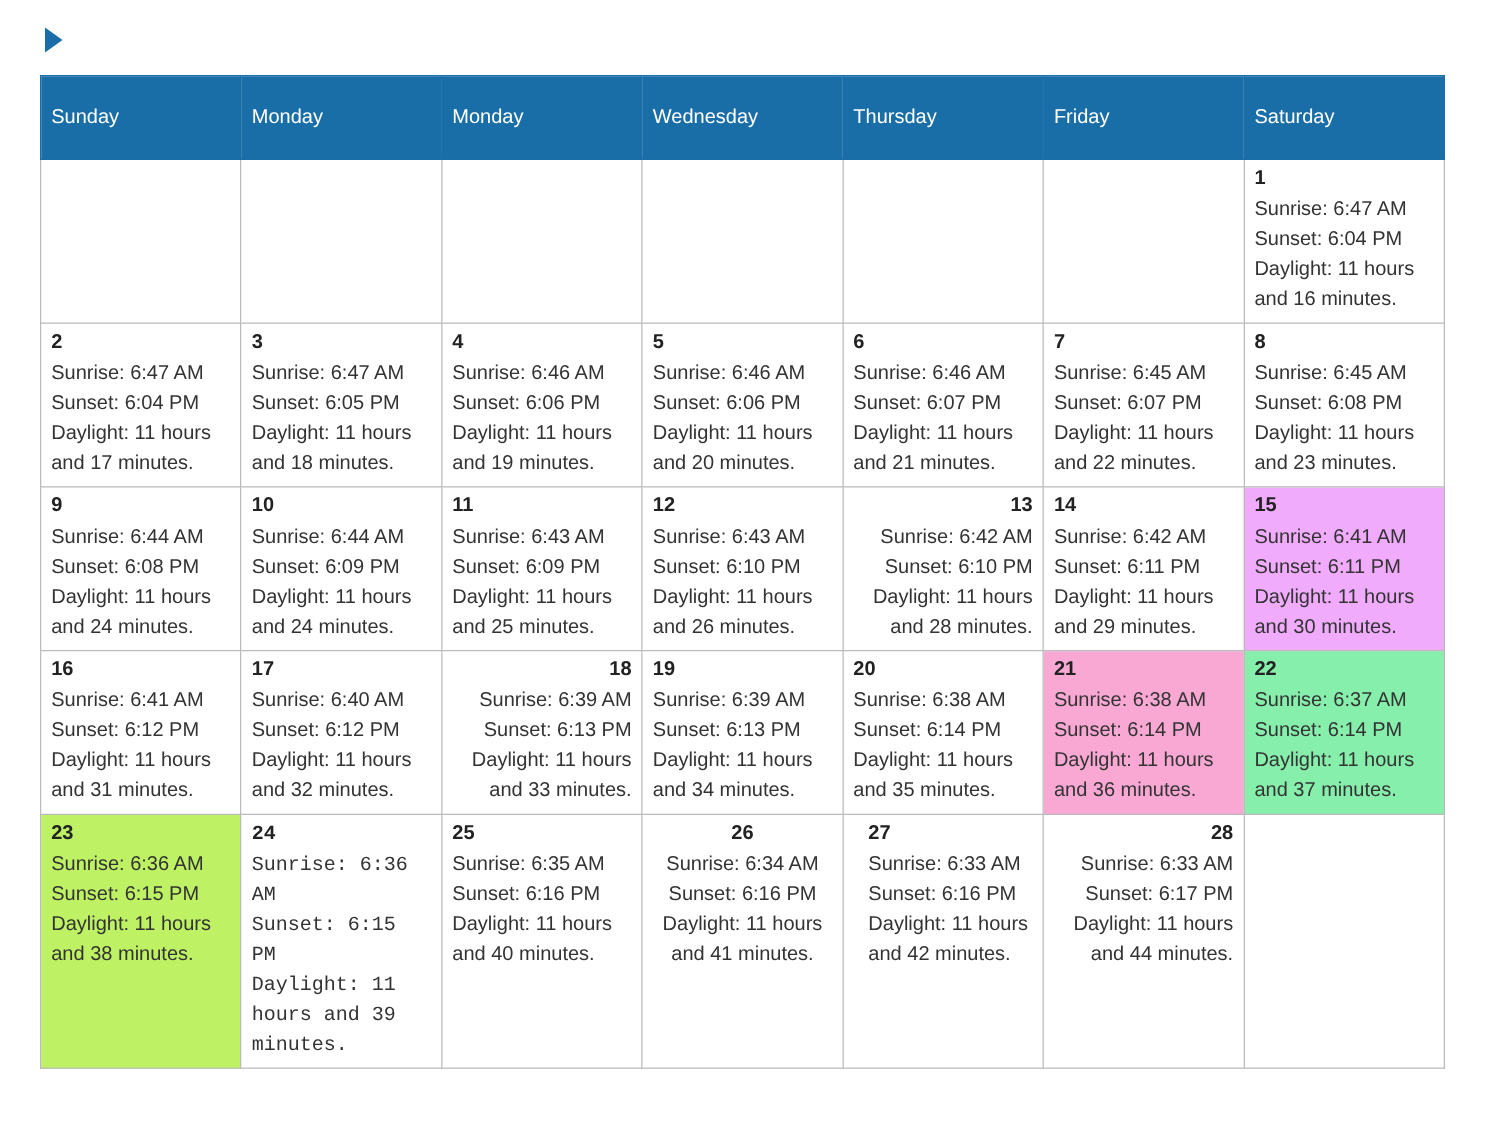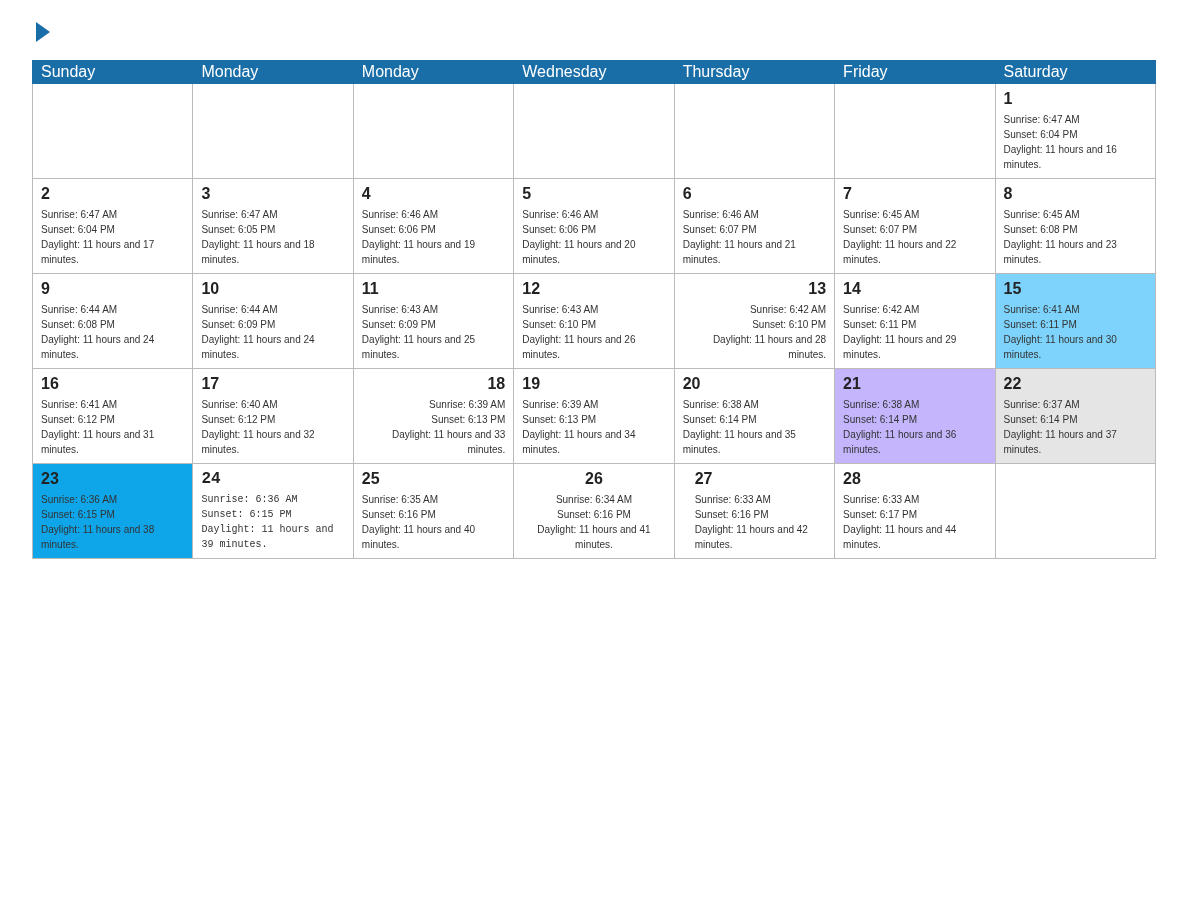--- a/index.html
+++ b/index.html
@@ -62,42 +62,42 @@
     .calendar {
       width: 100%;
       border-collapse: collapse;
       border: 1px solid #aaa;
     }
     .calendar th {
       background-color: #1a6ea8;
       color: #fff;
       font-size: 16px;
       font-weight: normal;
-      padding: 2px 8px;
+      padding: 24px 8px;
       text-align: left;
       border: 1px solid #1a6ea8;
     }
     .calendar td {
       vertical-align: top;
       border: 1px solid #bbb;
       padding: 6px 8px;
       width: 14.28%;
       min-height: 100px;
       font-size: 13px;
       color: #333;
     }
     .day-num {
       font-size: 16px;
       font-weight: bold;
       color: #222;
       display: block;
       margin-bottom: 4px;
     }
     .day-info {
-      font-size: 10px;
+      font-size: 16px;
       line-height: 1.5;
       color: #333;
     }
     .empty-cell {
       background: #f9f9f9;
     }
     tr:nth-child(even) td {
       background: #f9f9f9;
     }
     tr:nth-child(odd) td {
@@ -197,21 +197,21 @@
           <div class="day-info">Sunrise: 6:43 AM<br>Sunset: 6:10 PM<br>Daylight: 11 hours and 26 minutes.</div>
         </td>
         <td style="background: rgb(255, 255, 255); text-align: right;">
           <span class="day-num">13</span>
           <div class="day-info">Sunrise: 6:42 AM<br>Sunset: 6:10 PM<br>Daylight: 11 hours and 28 minutes.</div>
         </td>
         <td style="background: rgb(255, 255, 255);">
           <span class="day-num">14</span>
           <div class="day-info">Sunrise: 6:42 AM<br>Sunset: 6:11 PM<br>Daylight: 11 hours and 29 minutes.</div>
         </td>
-        <td style="background: #7dd3fc;">
+        <td style="background: #f0abfc;">
           <span class="day-num">15</span>
           <div class="day-info">Sunrise: 6:41 AM<br>Sunset: 6:11 PM<br>Daylight: 11 hours and 30 minutes.</div>
         </td>
       </tr>
       <tr>
         <td style="background: rgb(255, 255, 255);">
           <span class="day-num">16</span>
           <div class="day-info">Sunrise: 6:41 AM<br>Sunset: 6:12 PM<br>Daylight: 11 hours and 31 minutes.</div>
         </td>
         <td style="background: rgb(255, 255, 255);">
@@ -223,50 +223,50 @@
           <div class="day-info">Sunrise: 6:39 AM<br>Sunset: 6:13 PM<br>Daylight: 11 hours and 33 minutes.</div>
         </td>
         <td style="background: rgb(255, 255, 255);">
           <span class="day-num">19</span>
           <div class="day-info">Sunrise: 6:39 AM<br>Sunset: 6:13 PM<br>Daylight: 11 hours and 34 minutes.</div>
         </td>
         <td style="background: rgb(255, 255, 255);">
           <span class="day-num">20</span>
           <div class="day-info">Sunrise: 6:38 AM<br>Sunset: 6:14 PM<br>Daylight: 11 hours and 35 minutes.</div>
         </td>
-        <td style="background: #c4b5fd; margin-top: 25px;">
+        <td style="background: #f9a8d4; margin-top: 25px;">
           <span class="day-num">21</span>
           <div class="day-info">Sunrise: 6:38 AM<br>Sunset: 6:14 PM<br>Daylight: 11 hours and 36 minutes.</div>
         </td>
-        <td style="background: #e5e5e5;">
+        <td style="background: #86efac;">
           <span class="day-num">22</span>
           <div class="day-info">Sunrise: 6:37 AM<br>Sunset: 6:14 PM<br>Daylight: 11 hours and 37 minutes.</div>
         </td>
       </tr>
       <tr>
-        <td style="background: #0ea5e9; margin-left: 48px;">
+        <td style="background: #bef264; margin-left: 48px;">
           <span class="day-num">23</span>
           <div class="day-info">Sunrise: 6:36 AM<br>Sunset: 6:15 PM<br>Daylight: 11 hours and 38 minutes.</div>
         </td>
         <td style="background: rgb(255, 255, 255); font-family: Liberation Mono, monospace;">
           <span class="day-num">24</span>
           <div class="day-info">Sunrise: 6:36 AM<br>Sunset: 6:15 PM<br>Daylight: 11 hours and 39 minutes.</div>
         </td>
         <td style="background: rgb(255, 255, 255);">
           <span class="day-num">25</span>
           <div class="day-info">Sunrise: 6:35 AM<br>Sunset: 6:16 PM<br>Daylight: 11 hours and 40 minutes.</div>
         </td>
         <td style="background: rgb(255, 255, 255); text-align: center;">
           <span class="day-num">26</span>
           <div class="day-info">Sunrise: 6:34 AM<br>Sunset: 6:16 PM<br>Daylight: 11 hours and 41 minutes.</div>
         </td>
         <td style="background: rgb(255, 255, 255); padding-left: 20px;">
           <span class="day-num">27</span>
           <div class="day-info">Sunrise: 6:33 AM<br>Sunset: 6:16 PM<br>Daylight: 11 hours and 42 minutes.</div>
         </td>
-        <td style="background: rgb(255, 255, 255);">
+        <td style="background: rgb(255, 255, 255); text-align: right;">
           <span class="day-num">28</span>
           <div class="day-info">Sunrise: 6:33 AM<br>Sunset: 6:17 PM<br>Daylight: 11 hours and 44 minutes.</div>
         </td>
         <td class="empty-cell"></td>
       </tr>
     </tbody>
 </table>
 
 </body></html>

